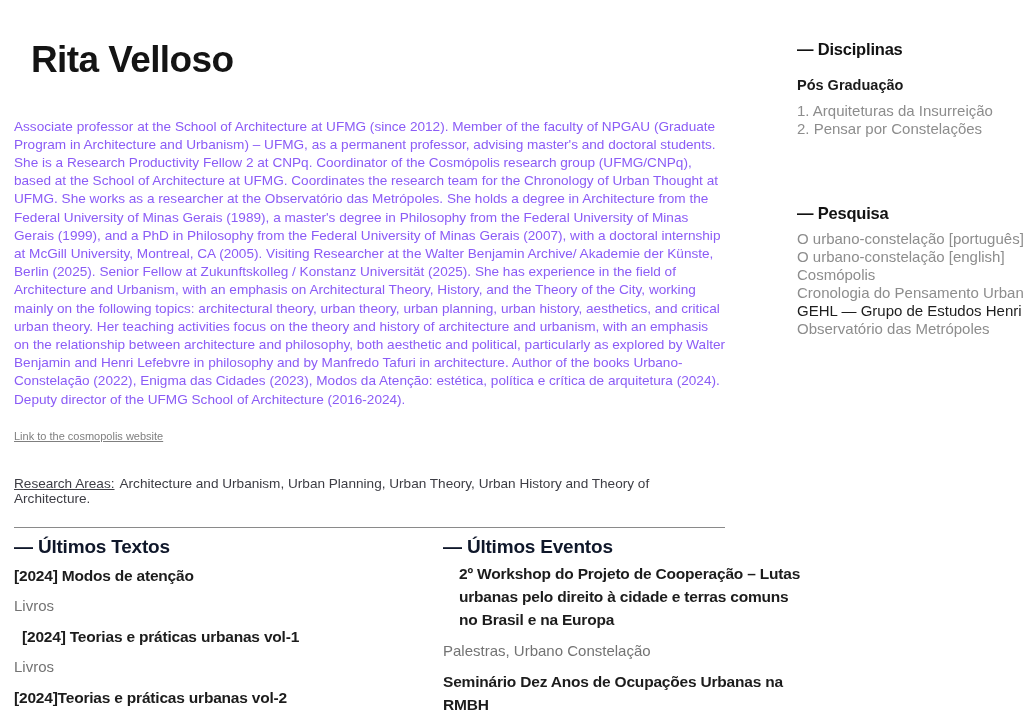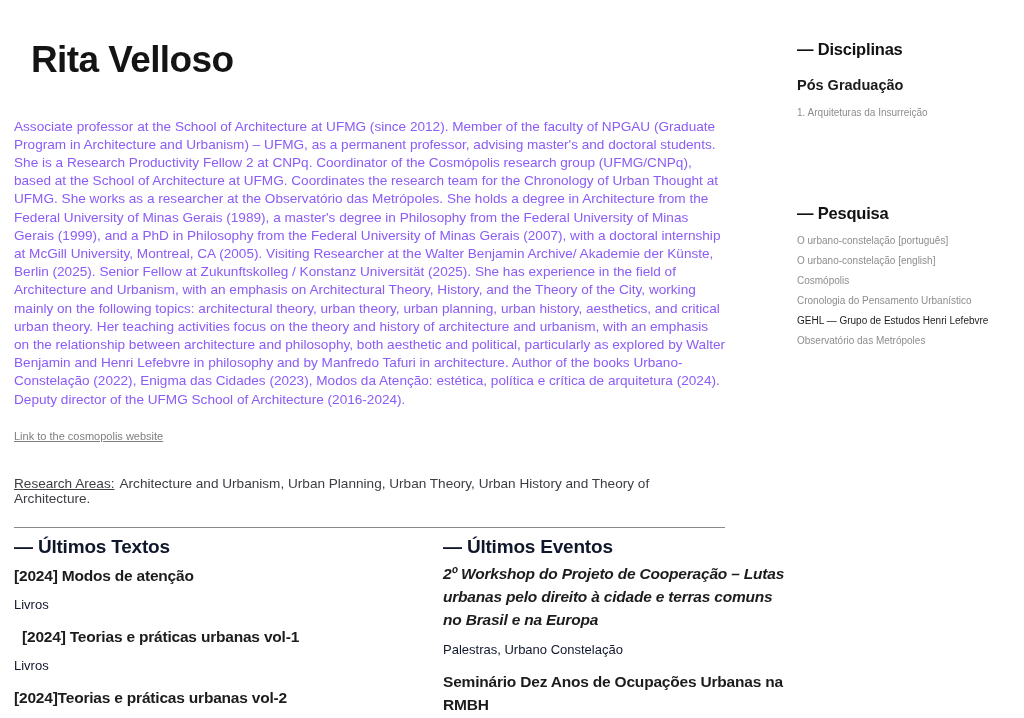--- a/index.html
+++ b/index.html
@@ -42,50 +42,50 @@
 
   .section-heading {
     margin:0; font-size:19px; font-weight:bold; color:#0f172a; letter-spacing:-0.2px;
   }
 
   .item-title {
     display:block; margin:0; font-weight:bold; color:#1c1c1c;
     font-size:15.5px; letter-spacing:-0.2px; line-height:23px; text-decoration:none;
   }
   .item-cat {
-    display:block; font-size:13px; color:#0f172a; text-decoration:none;text-align:center;
+    display:block; font-size:15px; color:#737373; text-decoration:none;text-align:center;
   }
 
   .texts-col .t1-title { position:absolute; top:28px;  left:0; }
   .texts-col .t1-cat   { position:absolute; top:61px;  left:0; }
   .texts-col .t2-title { position:absolute; top:89px;  left:0;margin-left:8px; }
   .texts-col .t2-cat   { position:absolute; top:122px; left:0; }
   .texts-col .t3-title { position:absolute; top:150px; left:0; }
 
-  .events-col .e1-title { position:absolute; top:26px;  left:0; width:352px;font-style:italic; }
+  .events-col .e1-title { position:absolute; top:26px;  left:16px; width:352px; }
   .events-col .e1-cat   { position:absolute; top:106px; left:0; }
   .events-col .e2-title { position:absolute; top:134px; left:0; width:352px; }
 
   .sidebar { position:absolute; left:797px; top:0; width:226px; }
   .sidebar-heading {
     position:absolute; left:0; margin:0;
     font-size:16.5px; font-weight:bold; color:#121212; letter-spacing:-0.2px;
   }
   .disciplinas-heading { top:40px; }
   .pesquisa-heading    { top:204px; }
   .sub-heading {
     position:absolute; left:0; top:77px; margin:0;
     font-size:14.5px; font-weight:bold; color:#1a1a1a;
   }
   .side-list { position:absolute; left:0; margin:0; padding:0; list-style:none; }
   .disciplinas-list { top:102px; }
   .pesquisa-list    { top:230px; }
   .side-list li { margin:0; padding:0; line-height:18px; white-space:nowrap; }
   .side-list a {
-    font-size:10px; color:#8d8d8d; text-decoration:none;
+    font-size:15px; color:#8d8d8d; text-decoration:none;
   }
   .side-list li.active a { color:#1e1e1e; }
 </style>
 </head>
 <body>
 
 <h1 class="page-title">Rita Velloso</h1>
 
 <p class="bio">Associate professor at the School of Architecture at UFMG (since 2012). Member of the faculty of NPGAU (Graduate Program in Architecture and Urbanism) – UFMG, as a permanent professor, advising master's and doctoral students. She is a Research Productivity Fellow 2 at CNPq. Coordinator of the Cosmópolis research group (UFMG/CNPq), based at the School of Architecture at UFMG. Coordinates the research team for the Chronology of Urban Thought at UFMG. She works as a researcher at the Observatório das Metrópoles. She holds a degree in Architecture from the Federal University of Minas Gerais (1989), a master's degree in Philosophy from the Federal University of Minas Gerais (1999), and a PhD in Philosophy from the Federal University of Minas Gerais (2007), with a doctoral internship at McGill University, Montreal, CA (2005). Visiting Researcher at the Walter Benjamin Archive/ Akademie der Künste, Berlin (2025). Senior Fellow at Zukunftskolleg / Konstanz Universität (2025). She has experience in the field of Architecture and Urbanism, with an emphasis on Architectural Theory, History, and the Theory of the City, working mainly on the following topics: architectural theory, urban theory, urban planning, urban history, aesthetics, and critical urban theory. Her teaching activities focus on the theory and history of architecture and urbanism, with an emphasis on the relationship between architecture and philosophy, both aesthetic and political, particularly as explored by Walter Benjamin and Henri Lefebvre in philosophy and by Manfredo Tafuri in architecture. Author of the books Urbano-Constelação (2022), Enigma das Cidades (2023), Modos da Atenção: estética, política e crítica de arquitetura (2024). Deputy director of the UFMG School of Architecture (2016-2024).</p>
 
@@ -111,20 +111,21 @@
   <a class="item-title e1-title">2º Workshop do Projeto de Cooperação – Lutas urbanas pelo direito à cidade e terras comuns no Brasil e na Europa</a>
   <a class="item-cat e1-cat">Palestras, Urbano Constelação</a>
   <a class="item-title e2-title">Seminário Dez Anos de Ocupações Urbanas na RMBH</a>
 </div>
 
 <div class="sidebar">
   <h2 class="sidebar-heading disciplinas-heading">— Disciplinas</h2>
   <h3 class="sub-heading">Pós Graduação</h3>
   <ul class="side-list disciplinas-list">
     <li><a>1. Arquiteturas da Insurreição</a></li>
+    <li><a>2. Pensar por Constelações</a></li>
   </ul>
 
   <h2 class="sidebar-heading pesquisa-heading">— Pesquisa</h2>
   <ul class="side-list pesquisa-list">
     <li><a>O urbano-constelação [português]</a></li>
     <li><a>O urbano-constelação [english]</a></li>
     <li><a>Cosmópolis</a></li>
     <li><a>Cronologia do Pensamento Urbanístico</a></li>
     <li class="active"><a>GEHL — Grupo de Estudos Henri Lefebvre</a></li>
     <li><a>Observatório das Metrópoles</a></li>

